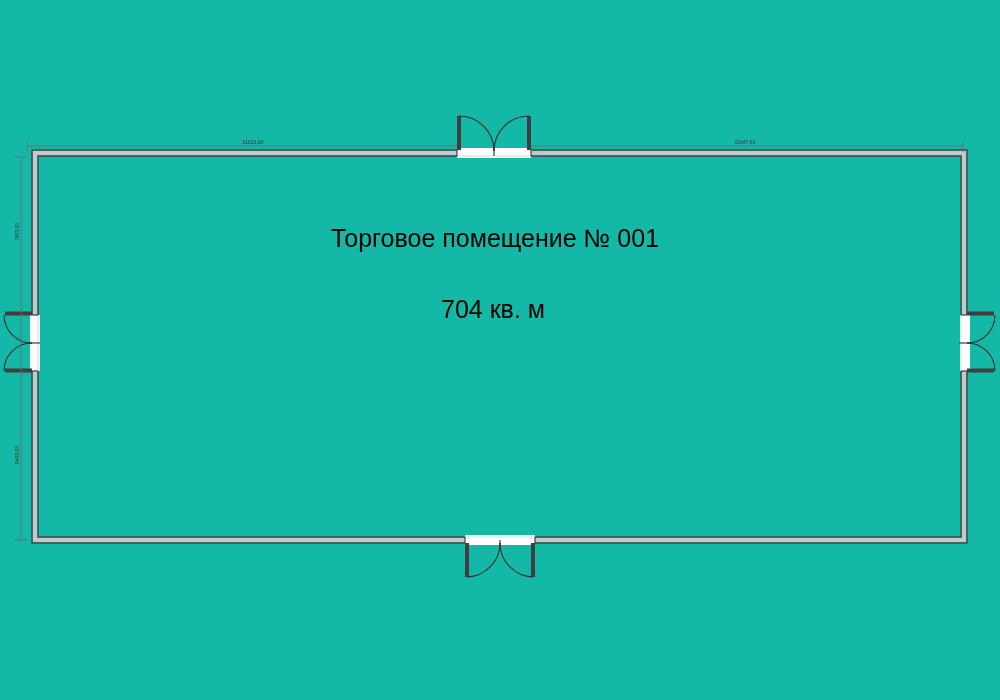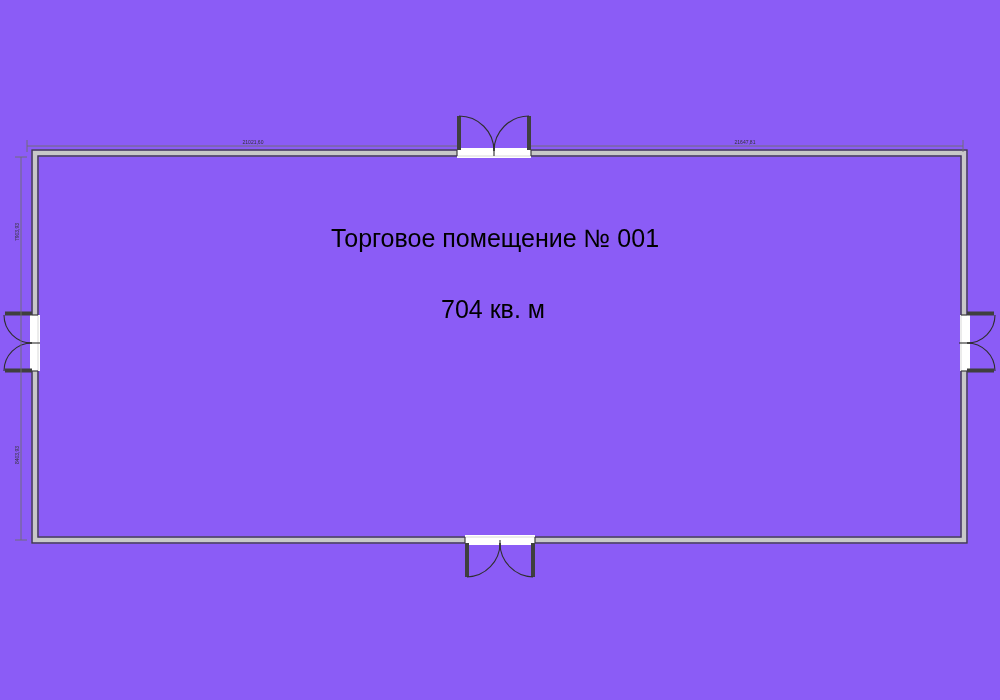--- a/index.html
+++ b/index.html
@@ -3,21 +3,21 @@
 <meta charset="utf-8">
 <style>
   :root{
     --wall_edge:#3f3f3f;
     --wall_fill:#c8c8c8;
     --dim_line:#6e6e6e;
     --text_main:#000000;
     --text_dim:#333333;
   }
   html,body{margin:0;padding:0;background:#ffffff;}
-  .stage{position:relative;width:1000px;height:700px;background:#8b5cf6;overflow:hidden;}
+  .stage{position:relative;width:1000px;height:700px;background:#14b8a6;overflow:hidden;}
   svg{display:block;}
   .wall-band{fill:none;stroke:var(--wall_fill);stroke-width:4.6;}
   .wall-edge{fill:none;stroke:var(--wall_edge);stroke-width:1.3;}
   .opening-mask{fill:#ffffff;stroke:none;}
   .jamb-cap{stroke:var(--wall_edge);stroke-width:1.2;}
   .threshold{stroke:#d8d8d8;stroke-width:1;}
   .door-leaf{fill:var(--wall_edge);stroke:none;}
   .door-arc{fill:none;stroke:#2f2f2f;stroke-width:1.1;}
   .cusp-tick{stroke:#2f2f2f;stroke-width:1.1;}
   .dim{stroke:var(--dim_line);stroke-width:0.9;}

